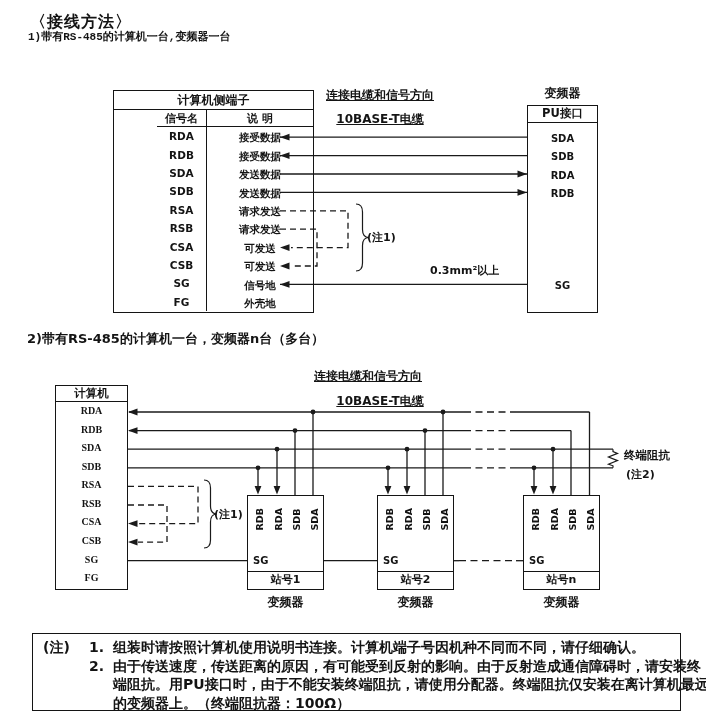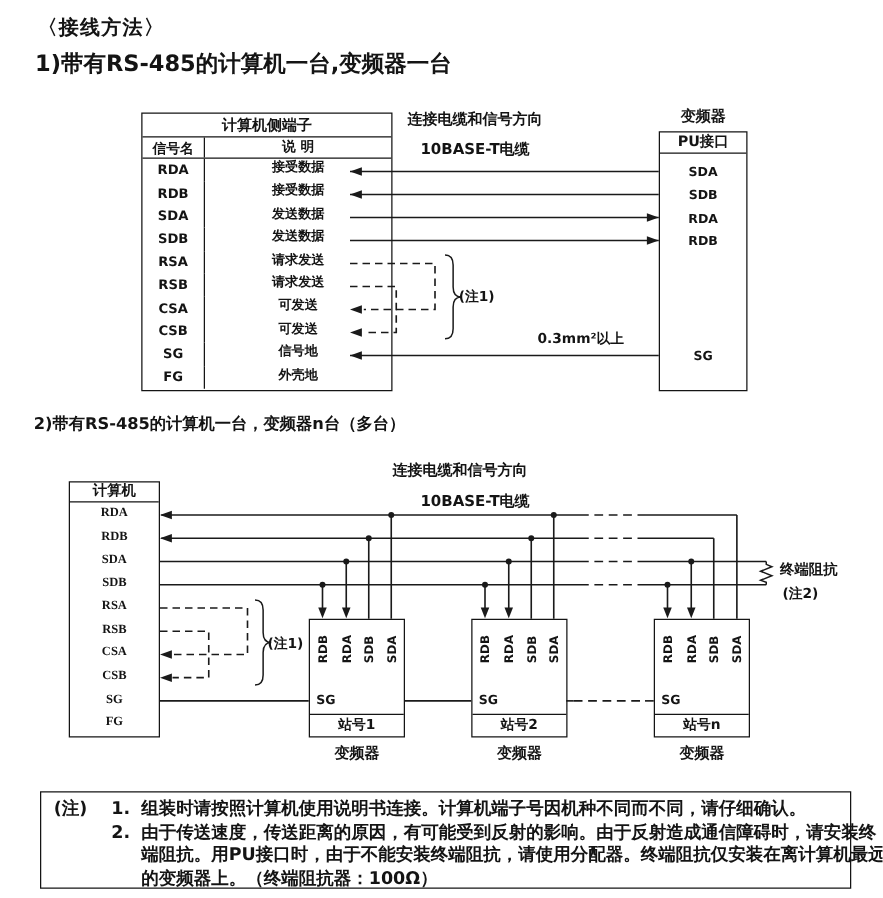--- a/index.html
+++ b/index.html
@@ -2,37 +2,37 @@
 <html><head>
 <meta charset="utf-8">
 <style>
   html,body{margin:0;padding:0;background:#fff;}
   body{position:relative;width:706px;height:718px;overflow:hidden;
        font-family:"DejaVu Sans","Liberation Sans",sans-serif;color:#141414;font-weight:bold;}
   .abs{position:absolute;white-space:nowrap;}
   .ctr{text-align:center;}
   
   .page-title{left:30px;top:12px;font-size:16px;letter-spacing:1px;}
-  .h1{left:28px;top:39px;font-size:18px;}
+  .h1{left:28px;top:29px;font-size:11px;font-family:Liberation Mono, monospace;}
   .h2{left:27px;top:330px;font-size:13px;text-align:center;}
   
   .d1-table{left:113px;top:90px;width:201px;height:223px;border:1.4px solid #141414;box-sizing:border-box;}
   .d1-table .tt{height:18px;line-height:18px;border-bottom:1.3px solid #141414;text-align:center;font-size:12px;}
-  .trow{display:flex;align-items:flex-start;height:18.4px;font-size:10.5px;}
+  .trow{display:flex;align-items:flex-end;height:18.4px;font-size:10.5px;margin-left:43px;}
   .trow.hd{height:16px;border-bottom:1.3px solid #141414;font-size:11px;}
   .c-sig{width:49px;border-right:1.3px solid #141414;text-align:center;align-self:stretch;
          display:flex;align-items:center;justify-content:center;}
   .c-desc{flex:1;text-align:center;}
   
   .inv1-title{left:527px;top:85px;width:71px;font-size:12px;}
   .d1-inv{left:527px;top:105px;width:71px;height:208px;border:1.4px solid #141414;box-sizing:border-box;}
   .d1-inv .ph{height:15.6px;line-height:15.6px;border-bottom:1.3px solid #141414;text-align:center;font-size:11.5px;}
   .inv-term{position:absolute;left:0;width:100%;height:13px;line-height:13px;text-align:center;font-size:10px;}
   
-  .lbl12{font-size:12px;}
+  .lbl12{font-size:12px;text-decoration:underline;}
   .lbl11{font-size:11px;}
   .cable-hdr1{left:295px;top:87px;width:170px;}
   .cable1{left:295px;top:111px;width:170px;}
   .cable-hdr2{left:283px;top:368px;width:170px;}
   .cable2{left:295px;top:393px;width:170px;}
   .note1-d1{left:367px;top:230px;}
   .note1-d2{left:214px;top:507px;}
   .wire-spec{left:430px;top:263px;width:97px;text-align:left;font-size:11px;}
   .term-lbl{left:624px;top:448px;font-size:11.5px;}
   .term-note{left:626px;top:467px;font-size:11px;}

